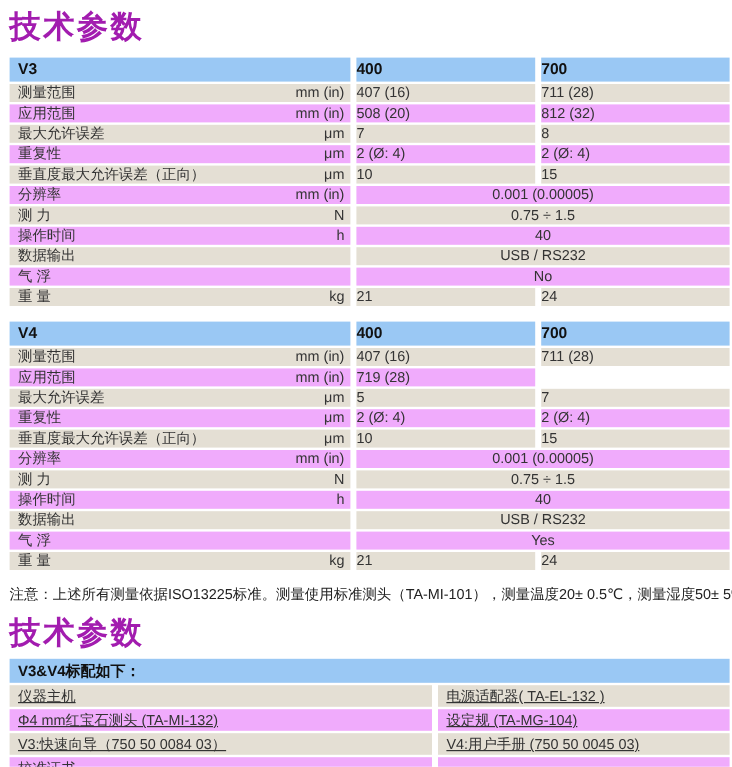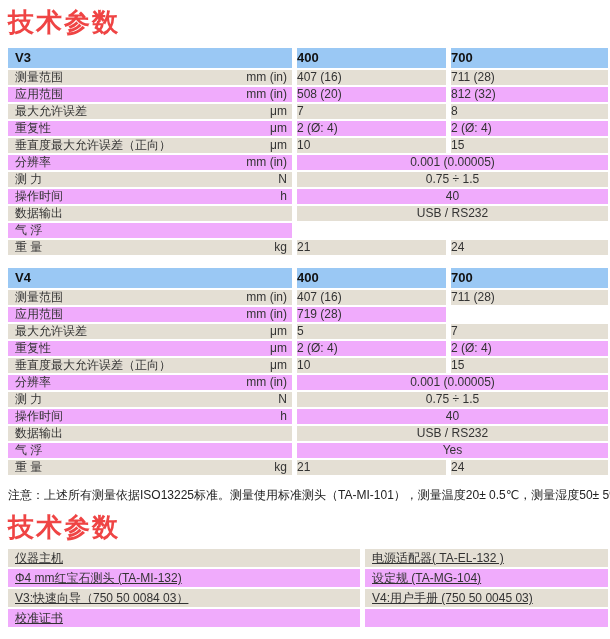--- a/index.html
+++ b/index.html
@@ -4,21 +4,21 @@
 <style>
   html,body { margin:0; padding:0; background:#ffffff; }
   body {
     width:610px; height:639px; overflow:hidden;
     font-family:"Liberation Sans","DejaVu Sans",sans-serif;
     color:#333333; -webkit-font-smoothing:antialiased;
   }
   .page { box-sizing:border-box; padding:6px 2px 0 8px; }
 
   .big-title {
-    font-size:26px; font-weight:700; color:#ef4444;
+    font-size:26px; font-weight:700; color:#a21caf;
     margin:2px 0 12px 0; letter-spacing:2px; line-height:28px;
   }
   .big-title.second { margin-top:10px; margin-bottom:8px; }
 
   .spec-table { width:600px; margin-bottom:13px; }
   .t-row {
     display:grid; grid-template-columns:284px 149px 157px;
     column-gap:5px; margin-bottom:2px;
   }
   .t-row .cell { height:15px; line-height:15px; font-size:12px; overflow:hidden; }
@@ -129,20 +129,21 @@
           <div class="lbl">数据输出</div>
           <div class="unit"></div>
         </div>
         <div class="cell val merged bg-a">USB / RS232</div>
       </div>
       <div class="t-row">
         <div class="cell label-cell bg-b">
           <div class="lbl">气 浮</div>
           <div class="unit"></div>
         </div>
+        <div class="cell val merged bg-b">No</div>
       </div>
       <div class="t-row">
         <div class="cell label-cell bg-a">
           <div class="lbl">重 量</div>
           <div class="unit">kg</div>
         </div>
         <div class="cell val bg-a">21</div>
         <div class="cell val bg-a">24</div>
       </div>
     </div>
@@ -237,20 +238,21 @@
         <div class="cell val bg-a">21</div>
         <div class="cell val bg-a">24</div>
       </div>
     </div>
 
   <div class="note">注意：上述所有测量依据ISO13225标准。测量使用标准测头（TA-MI-101），测量温度20± 0.5℃，测量湿度50± 5%.</div>
 
   <div class="big-title second">技术参数</div>
 
   <div class="std-table">
+    <div class="std-hdr">V3&amp;V4标配如下：</div>
     <div>
         <div class="std-row">
           <div class="cell bg-a">仪器主机</div>
           <div class="cell bg-a">电源适配器( TA-EL-132 )</div>
         </div>
         <div class="std-row">
           <div class="cell bg-b">Φ4 mm红宝石测头 (TA-MI-132)</div>
           <div class="cell bg-b">设定规 (TA-MG-104)</div>
         </div>
         <div class="std-row">

